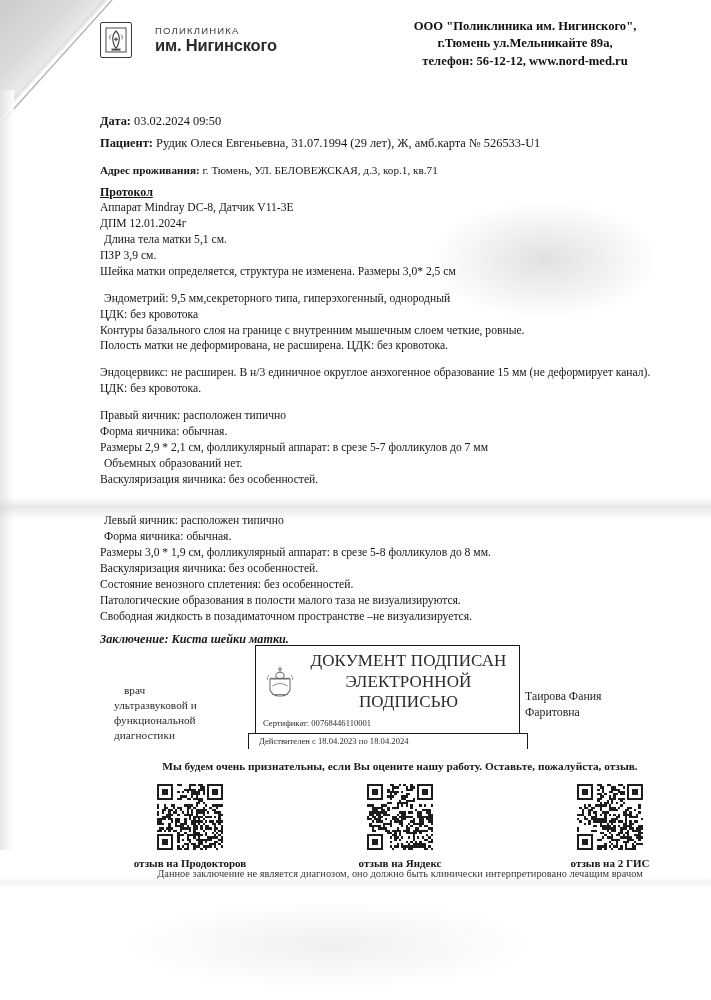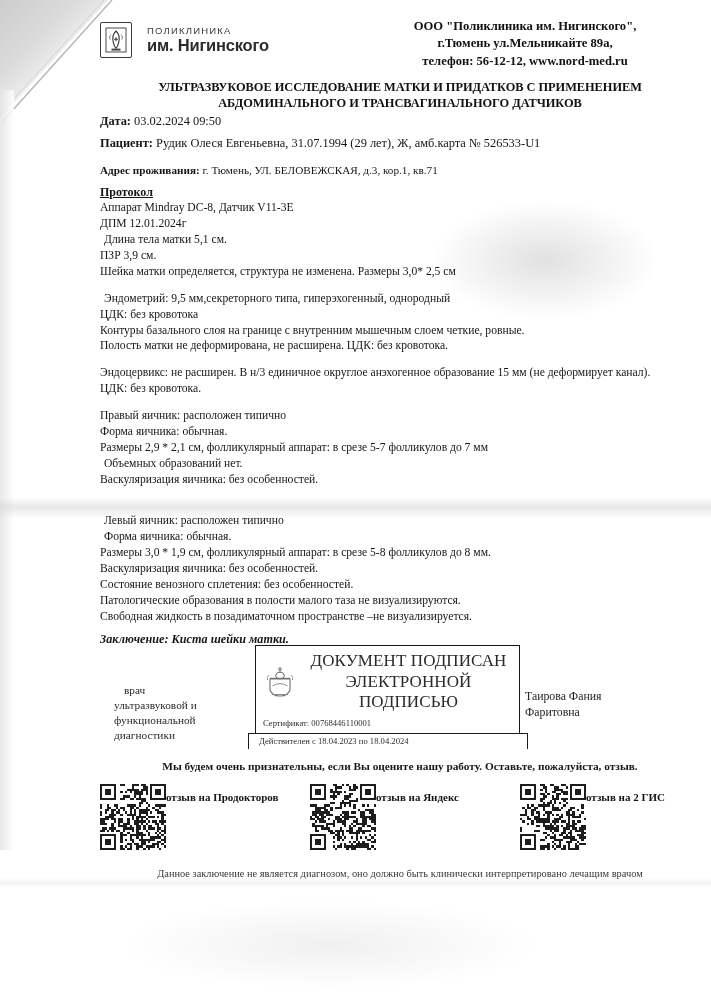--- a/index.html
+++ b/index.html
@@ -69,21 +69,21 @@
   #header {
     position: absolute;
     left: 100px; top: 18px;
     width: 600px; height: 52px;
   }
   #brand {
     position: absolute;
     left: 0; top: 4px;
     display: flex;
     align-items: center;
-    gap: 15px;
+    gap: 23px;
   }
   #brand-logo {
     width: 30px; height: 34px;
     border: 1.6px solid #3a3a3a;
     border-radius: 2px;
     display: flex;
     align-items: center;
     justify-content: center;
     background: #fff;
   }
@@ -246,21 +246,22 @@
     position: absolute;
     left: 100px; top: 784px;
     width: 600px;
     display: flex;
     justify-content: space-between;
     align-items: flex-start;
   }
   .qr-cell {
     width: 180px;
     display: flex;
-    flex-direction: row;
+    flex-direction: column;
+    align-items: center;
   }
   .qr-code {
     width: 66px; height: 66px;
     display: block;
   }
   .qr-label {
     margin-top: 7px;
     font-weight: 700;
     font-size: 11px;
     color: #161616;
@@ -310,24 +311,20 @@
         <div class="brand-bottom">им. Нигинского</div>
       </div>
     </div>
     <div id="org-block">
       <div>ООО "Поликлиника им. Нигинского",</div>
       <div>г.Тюмень ул.Мельникайте 89а,</div>
       <div>телефон: 56-12-12, www.nord-med.ru</div>
     </div>
   </div>
 
-  <div id="doc-title">
-    <div>УЛЬТРАЗВУКОВОЕ ИССЛЕДОВАНИЕ МАТКИ И ПРИДАТКОВ С ПРИМЕНЕНИЕМ</div>
-    <div>АБДОМИНАЛЬНОГО И ТРАНСВАГИНАЛЬНОГО ДАТЧИКОВ</div>
-  </div>
 
   <div class="meta-line" id="meta-date">
     <b>Дата:</b>
     <span>03.02.2024 09:50</span>
   </div>
   <div class="meta-line" id="meta-patient">
     <b>Пациент:</b>
     <span>Рудик Олеся Евгеньевна, 31.07.1994 (29 лет), Ж, амб.карта № 526533-U1</span>
   </div>
   <div class="meta-line" id="meta-address">

